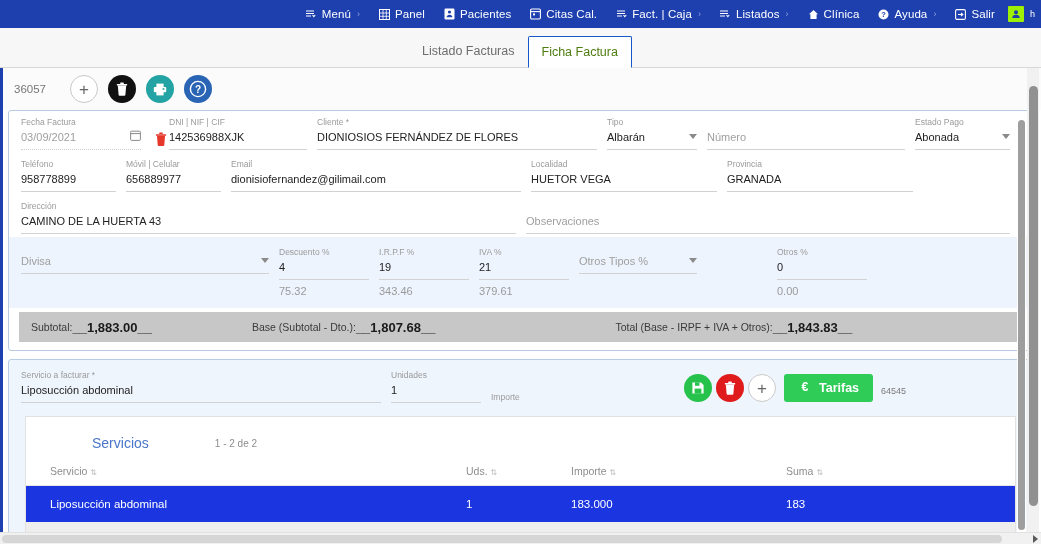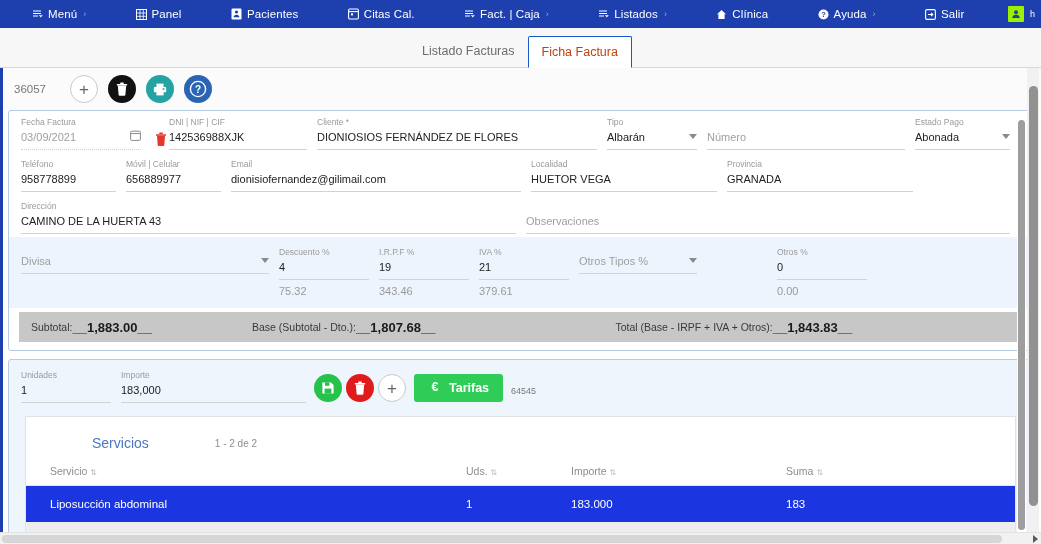--- a/index.html
+++ b/index.html
@@ -11,26 +11,25 @@
     font-family: "Liberation Sans", sans-serif;
     -webkit-font-smoothing: antialiased;
   }
 
   
   .topnav {
     height: 28px;
     background: #1e3fae;
     display: flex;
     align-items: center;
-    justify-content: space-between;
+    justify-content: flex-end;
     gap: 0px;
     color: #ffffff;
     font-size: 11.5px;
     position: relative;
-    padding-left: 22px;
   }
   .nav-item {
     display: flex;
     align-items: center;
     gap: 4px;
     padding: 0 9px;
     height: 28px;
     white-space: nowrap;
     cursor: pointer;
   }
@@ -73,21 +72,21 @@
     padding: 0 13px;
     display: flex;
     align-items: center;
     font-size: 12.5px;
     color: #6d6d6d;
     cursor: pointer;
     background: transparent;
   }
   .tab.active {
     background: #ffffff;
-    color: #c2410c;
+    color: #4d7c0f;
     border: 1px solid #1558c9;
     border-bottom: 1px solid #ffffff;
     margin-bottom: -1px;
     border-radius: 2px 2px 0 0;
   }
 
   
   .page {
     position: relative;
     height: 476px;
@@ -607,27 +606,30 @@
       <span class="tot-lbl" style="margin-left:100px;">Base (Subtotal - Dto.):</span>
       <span class="tot-val">__1,807.68__</span>
       <span class="tot-lbl" style="margin-left:180px;">Total (Base - IRPF + IVA + Otros):</span>
       <span class="tot-val">__1,843.83__</span>
     </div>
   </div>
 
   <div class="card-services">
 
     <div class="svc-row">
+      <div class="fld" style="width:370px;">
+        <div class="flabel">Servicio a facturar *</div>
+        <div class="fvalue">Liposucción abdominal</div>
+      </div>
       <div class="fld" style="width:100px;">
         <div class="flabel">Unidades</div>
         <div class="fvalue">1</div>
       </div>
       <div class="fld" style="width:195px;">
         <div class="flabel">Importe</div>
-        <div class="fvalue">183,000</div>
       </div>
 
       <span class="circ green-circ" style="margin-bottom:4px;">
         <svg width="14" height="14" viewBox="0 0 14 14">
             <path d="M1.4 1.4h8.6l2.6 2.6v8.6H1.4z" fill="#fff"></path>
             <rect x="4" y="1.4" width="4.4" height="3.4" fill="#27c24c"></rect>
             <rect x="3.6" y="7.6" width="6.8" height="5" fill="#27c24c"></rect>
           </svg>
       </span>
       <span class="circ red-circ" style="margin-bottom:4px;margin-left:4px;">

